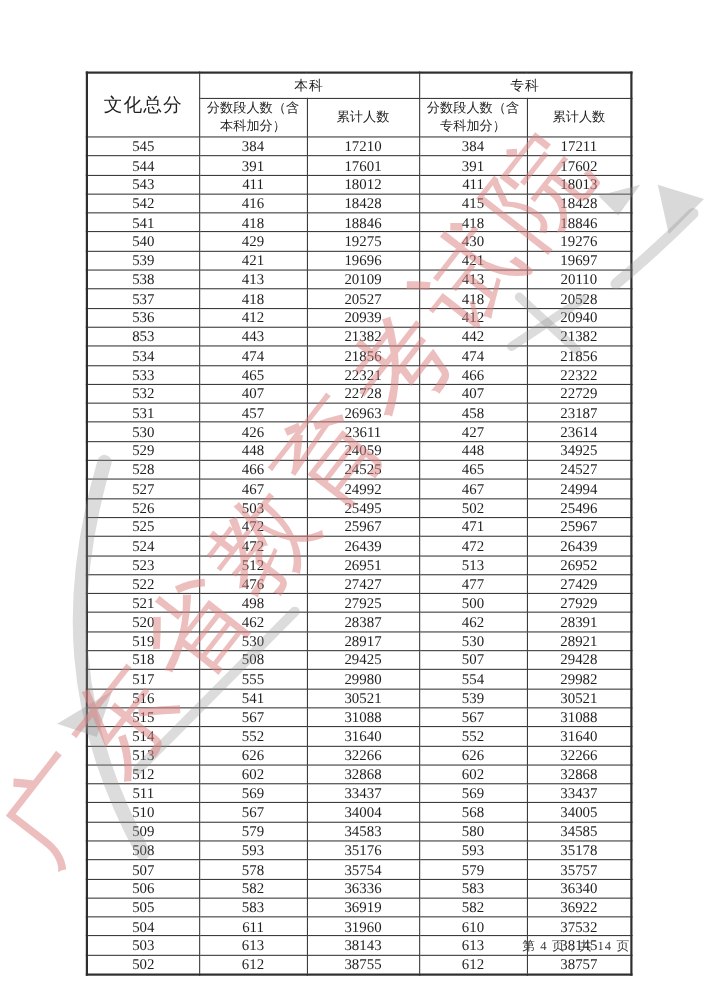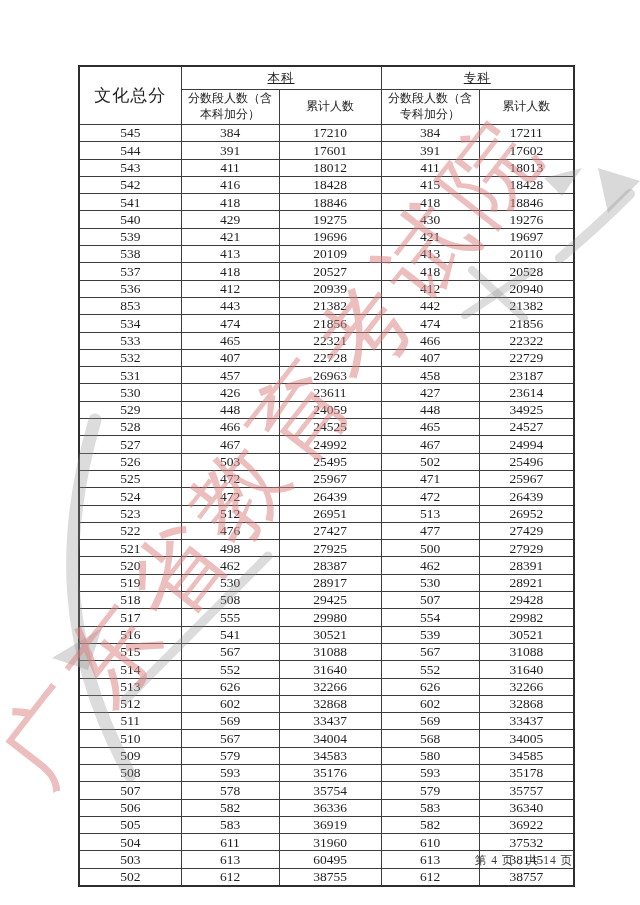--- a/index.html
+++ b/index.html
@@ -21,21 +21,21 @@
   }
   .score-table th,.score-table td{
     border:1px solid #3c3c3c;
     text-align:center;
     vertical-align:middle;
     padding:0;
     font-weight:normal;
     overflow:hidden;
   }
   .score-table{border:2px solid #2e2e2e;}
-  .th-main{height:22px;font-size:12.5px;letter-spacing:1px;text-decoration:underline;}
+  .th-main{height:22px;font-size:12.5px;letter-spacing:1px;}
   .th-sub{height:34px;font-size:12px;white-space:pre-line;line-height:1.3;}
   .th-total{font-size:17px;letter-spacing:1px;}
   .score-table tbody td{
     height:16.3px;
     font-size:13.5px;
     line-height:1;
   }
   .footer{
     position:absolute;
     left:78px;top:853px;width:495px;
@@ -382,21 +382,21 @@
         <tr>
       <td>504</td>
       <td>611</td>
       <td>31960</td>
       <td>610</td>
       <td>37532</td>
     </tr>
         <tr>
       <td>503</td>
       <td>613</td>
-      <td>60495</td>
+      <td>38143</td>
       <td>613</td>
       <td>38145</td>
     </tr>
         <tr>
       <td>502</td>
       <td>612</td>
       <td>38755</td>
       <td>612</td>
       <td>38757</td>
     </tr>

